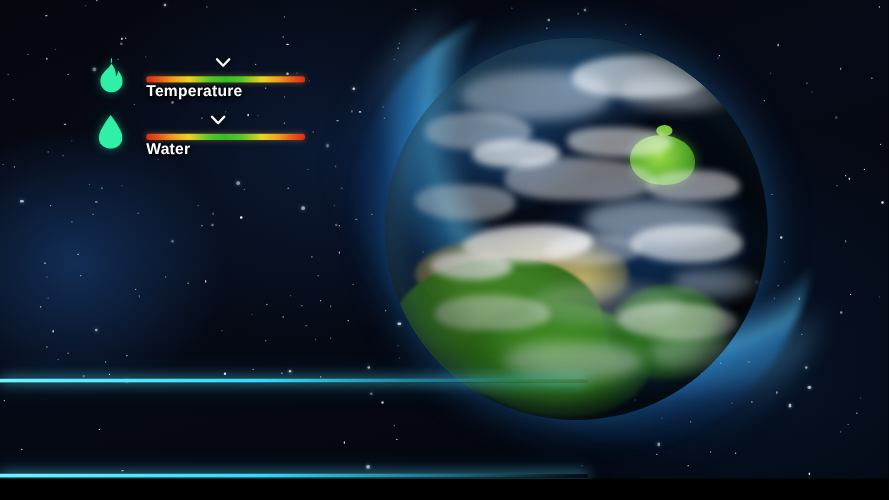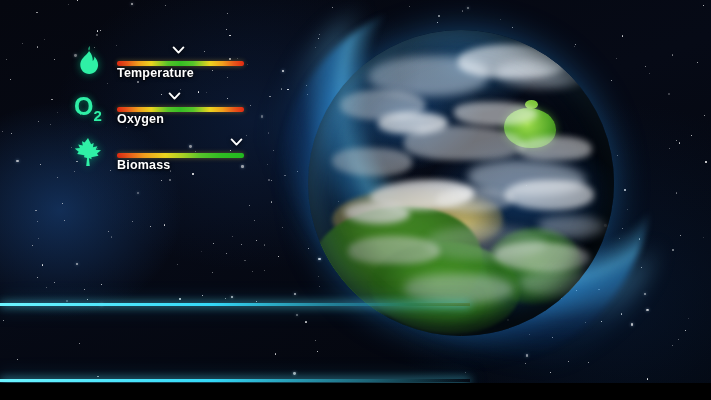--- a/index.html
+++ b/index.html
@@ -400,43 +400,31 @@
         <span class="marker" style="left:105.5px">
           <svg width="13" height="13" viewBox="0 0 13 13">
             <path d="M1.6 3.4L6.5 8.6l4.9-5.2" fill="none" stroke="#ffffff" stroke-width="1.9" stroke-linecap="round" stroke-linejoin="round"></path>
           </svg>
         </span>
         <span class="gauge sym"></span>
         <span class="label">Temperature</span>
       </div>
       <div class="stat">
         <span class="icon">
-          <span class="o2"><span>O</span><sub>2</sub></span>
+          <span><svg width="19" height="27" viewBox="0 0 19 27">
+              <path fill="#2ff0a6" d="M9.5 0C9.5 0 0 12.1 0 18c0 5 4.3 9 9.5 9S19 23 19 18C19 12.1 9.5 0 9.5 0z"></path>
+            </svg></span>
         </span>
         <span class="marker" style="left:101.7px">
           <svg width="13" height="13" viewBox="0 0 13 13">
             <path d="M1.6 3.4L6.5 8.6l4.9-5.2" fill="none" stroke="#ffffff" stroke-width="1.9" stroke-linecap="round" stroke-linejoin="round"></path>
           </svg>
         </span>
         <span class="gauge sym"></span>
-        <span class="label">Oxygen</span>
-      </div>
-      <div class="stat">
-        <span class="icon">
-          <span><svg width="26" height="28" viewBox="0 0 26 28">
-              <path fill="#2ff0a6" d="M13 0l3.1 6.2 2.6-1.2-.8 4.2 4.5-.9-1.6 3.4 5.2.6-4 3.2 1.5 2.3-7.2 1.4.3 2.1L13.9 20l.9 8h-3.6l.9-8-3-.7.3-2.1L2.2 16l1.5-2.3-4-3.2 5.2-.6-1.6-3.4 4.5.9-.8-4.2 2.6 1.2L13 0z"></path>
-            </svg></span>
-        </span>
-        <span class="marker" style="left:163.9px">
-          <svg width="13" height="13" viewBox="0 0 13 13">
-            <path d="M1.6 3.4L6.5 8.6l4.9-5.2" fill="none" stroke="#ffffff" stroke-width="1.9" stroke-linecap="round" stroke-linejoin="round"></path>
-          </svg>
-        </span>
-        <span class="gauge asc"></span>
-        <span class="label">Biomass</span>
+        <span class="label">Water</span>
       </div>
     </div>
 
   <div class="banner"></div>
   <div class="banner-line top"></div>
   <div class="banner-line bottom"></div>
   <div class="bottom-strip"></div>
 
 </div>
 

